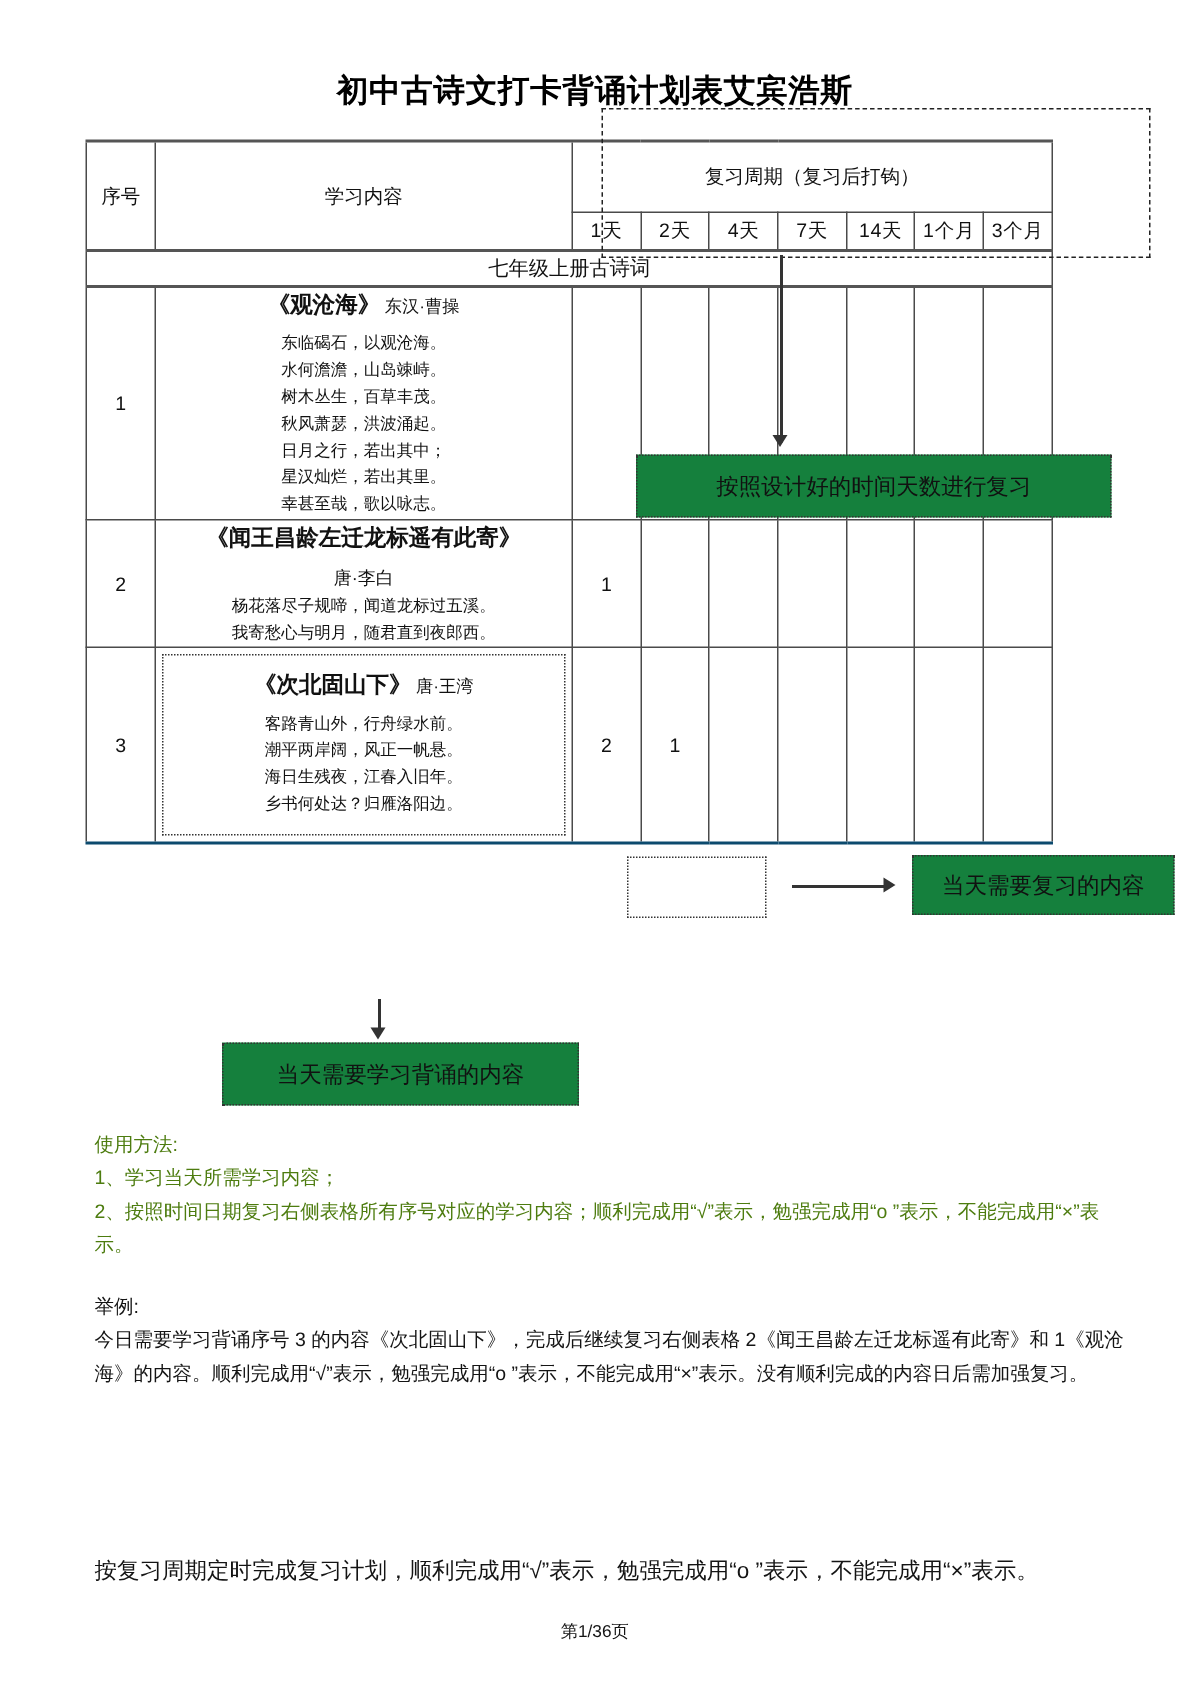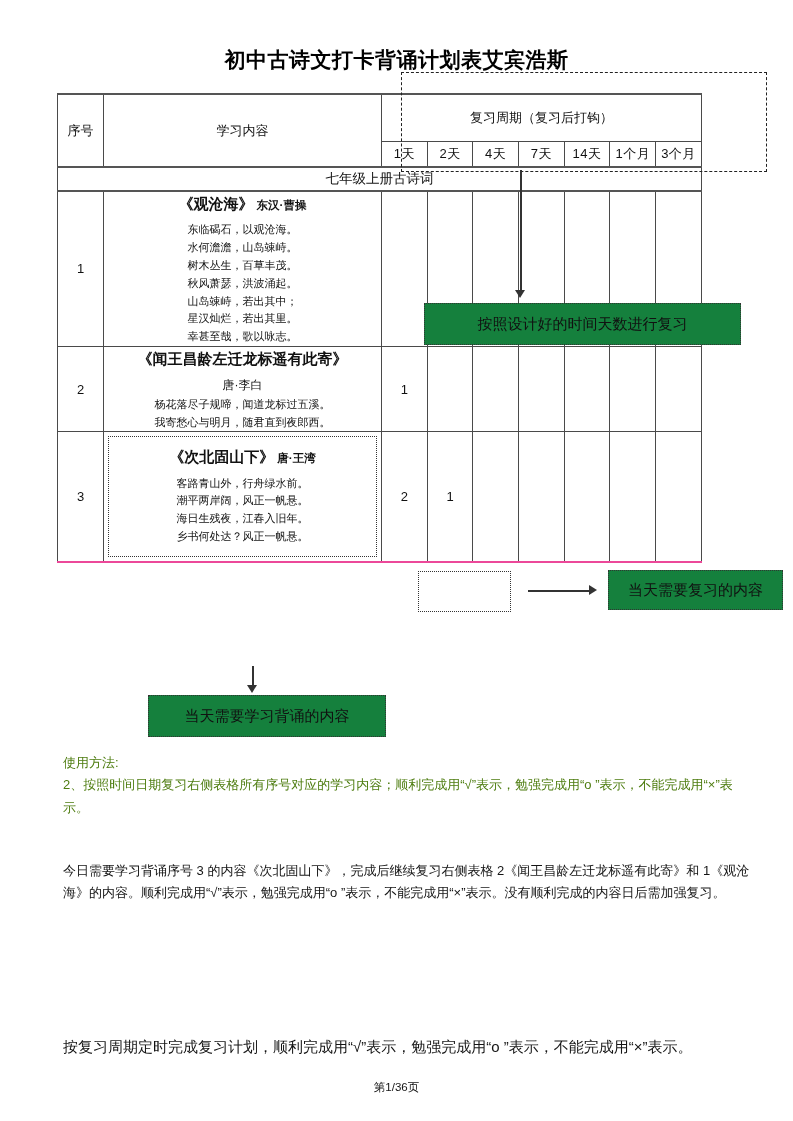--- a/index.html
+++ b/index.html
@@ -48,21 +48,21 @@
   .plan-table td, .plan-table th {
     border: 1px solid #4a4a4a;
     font-weight: normal;
     padding: 0;
     text-align: center;
     vertical-align: middle;
     font-size: 13px;
     color: #111;
   }
   .plan-table .thick-top { border-top: 2px solid #555; }
-  .plan-table .thick-bottom { border-bottom: 2px solid #ec4899; }
+  .plan-table .thick-bottom { border-bottom: 2px solid #0c4a6e; }
 
   .col-no { width: 46px; }
   .col-content { width: 278px; }
   .col-day { width: 45.7px; }
 
   .hdr-no, .hdr-content {
     font-size: 14px;
     height: 70px;
   }
   .hdr-cycle {
@@ -92,21 +92,21 @@
     line-height: 1.55;
   }
   .poem-title {
     font-size: 15px;
     font-weight: 600;
     margin-bottom: 6px;
     white-space: nowrap;
   }
   .poem-title .author {
     font-size: 11.5px;
-    font-weight: bold;
+    font-weight: normal;
     margin-left: 3px;
   }
   .poem-author-line {
     font-size: 12px;
     margin-bottom: 1px;
   }
   .poem-lines {
     font-size: 11px;
     line-height: 1.62;
   }
@@ -266,21 +266,21 @@
         <td class="row-no">1</td>
         <td class="poem-cell">
           <div class="poem-title">
             <span>《观沧海》</span><span class="author">东汉·曹操</span>
           </div>
           <div class="poem-lines">
             <div>东临碣石，以观沧海。</div>
             <div>水何澹澹，山岛竦峙。</div>
             <div>树木丛生，百草丰茂。</div>
             <div>秋风萧瑟，洪波涌起。</div>
-            <div>山岛竦峙，若出其中；</div>
+            <div>日月之行，若出其中；</div>
             <div>星汉灿烂，若出其里。</div>
             <div>幸甚至哉，歌以咏志。</div>
           </div>
         </td>
         <td class="check-val"></td>
         <td class="check-val"></td>
         <td class="check-val"></td>
         <td class="check-val"></td>
         <td class="check-val"></td>
         <td class="check-val"></td>
@@ -312,21 +312,21 @@
         <td class="row-no thick-bottom">3</td>
         <td class="poem-cell thick-bottom">
           <div class="boxed-poem">
             <div class="poem-title">
               <span>《次北固山下》</span><span class="author">唐·王湾</span>
             </div>
             <div class="poem-lines">
               <div>客路青山外，行舟绿水前。</div>
               <div>潮平两岸阔，风正一帆悬。</div>
               <div>海日生残夜，江春入旧年。</div>
-              <div>乡书何处达？风正一帆悬。</div>
+              <div>乡书何处达？归雁洛阳边。</div>
             </div>
           </div>
         </td>
         <td class="check-val thick-bottom">2</td>
         <td class="check-val thick-bottom">1</td>
         <td class="check-val thick-bottom"></td>
         <td class="check-val thick-bottom"></td>
         <td class="check-val thick-bottom"></td>
         <td class="check-val thick-bottom"></td>
         <td class="check-val thick-bottom"></td>
@@ -354,23 +354,25 @@
 
   <div class="vline" style="left:252px; top:666px; height:22px;"></div>
   <div class="arrow-head-down" style="left:247px; top:685px;"></div>
 
   <div class="note-box note-today-study">
     <span>当天需要学习背诵的内容</span>
   </div>
 
   <div class="usage">
     <p>使用方法:</p>
+    <p>1、学习当天所需学习内容；</p>
     <p>2、按照时间日期复习右侧表格所有序号对应的学习内容；顺利完成用“√”表示，勉强完成用“о ”表示，不能完成用“×”表示。</p>
   </div>
 
   <div class="example">
+    <p>举例:</p>
     <p>今日需要学习背诵序号 3 的内容《次北固山下》，完成后继续复习右侧表格 2《闻王昌龄左迁龙标遥有此寄》和 1《观沧海》的内容。顺利完成用“√”表示，勉强完成用“о ”表示，不能完成用“×”表示。没有顺利完成的内容日后需加强复习。</p>
   </div>
 
   <div class="footer-note">按复习周期定时完成复习计划，顺利完成用“√”表示，勉强完成用“о ”表示，不能完成用“×”表示。</div>
   <div class="page-num">第1/36页</div>
 
 </div>
 
 </body></html>

